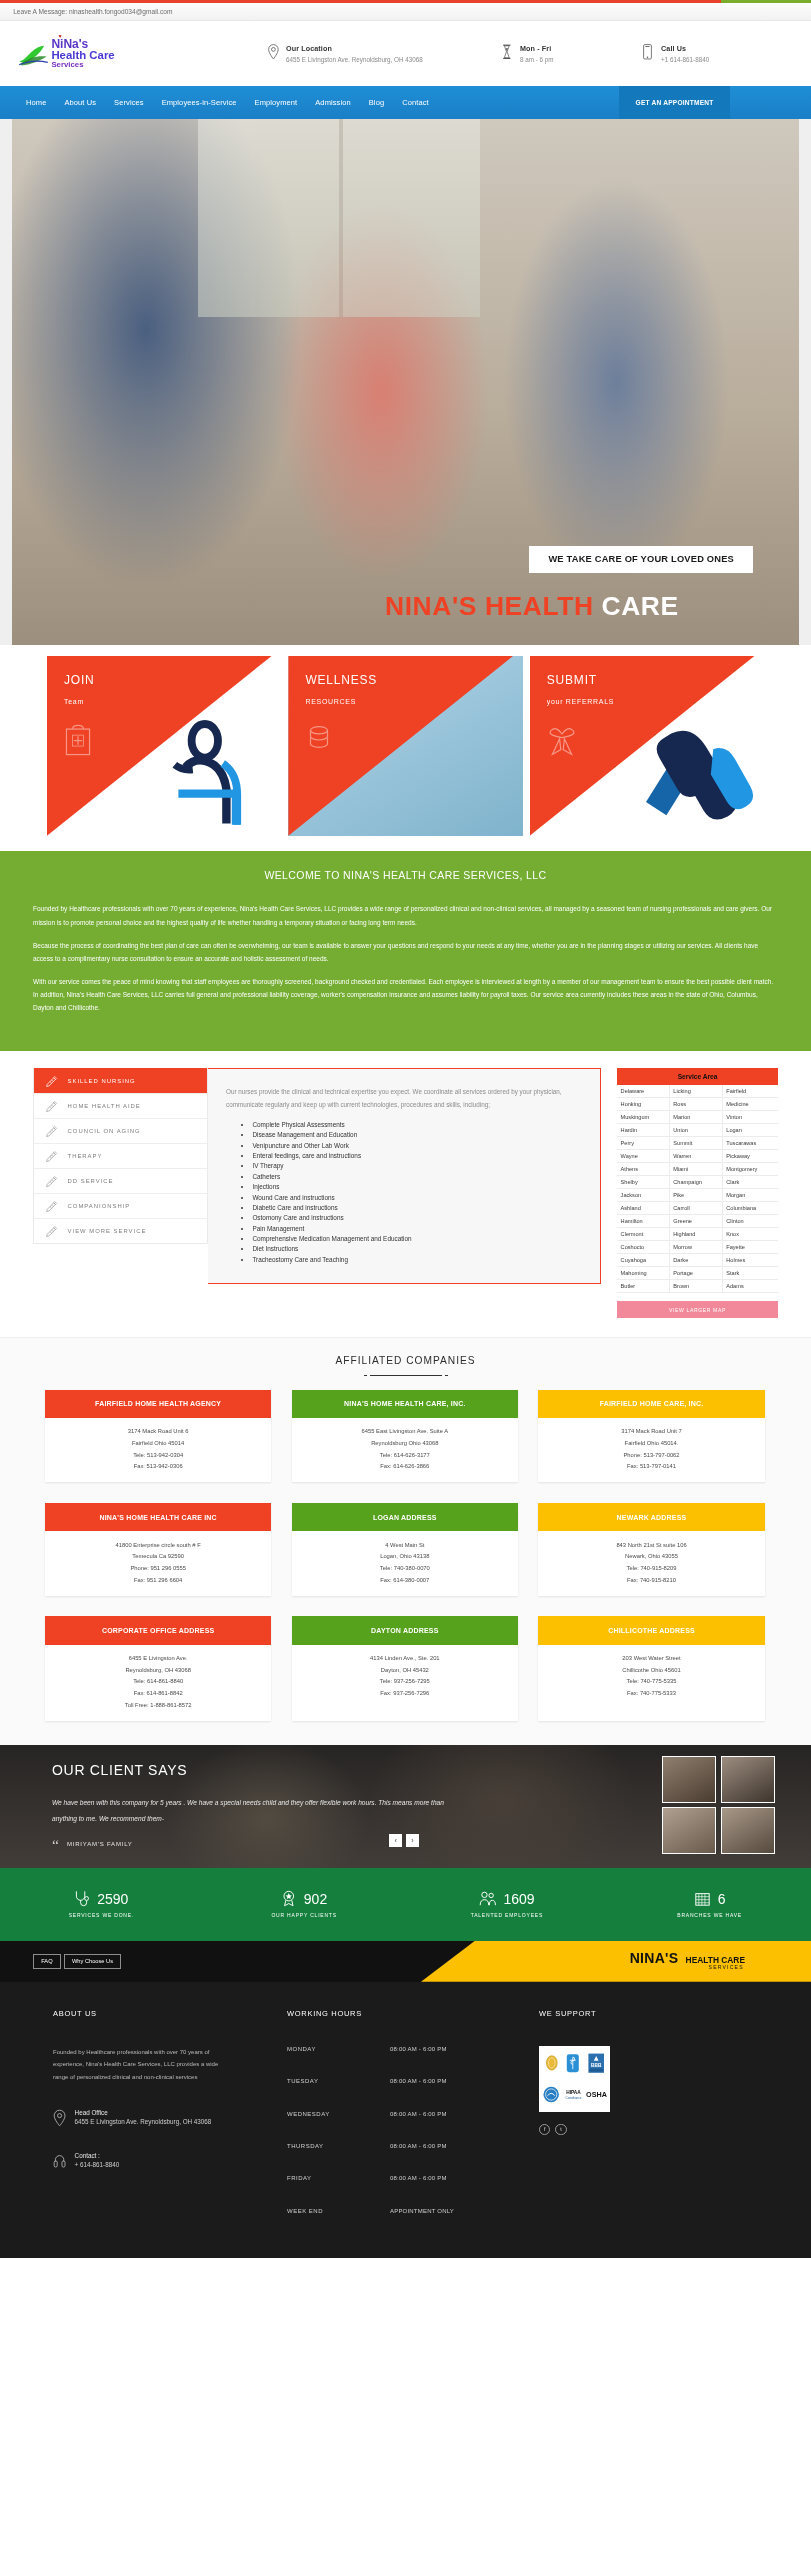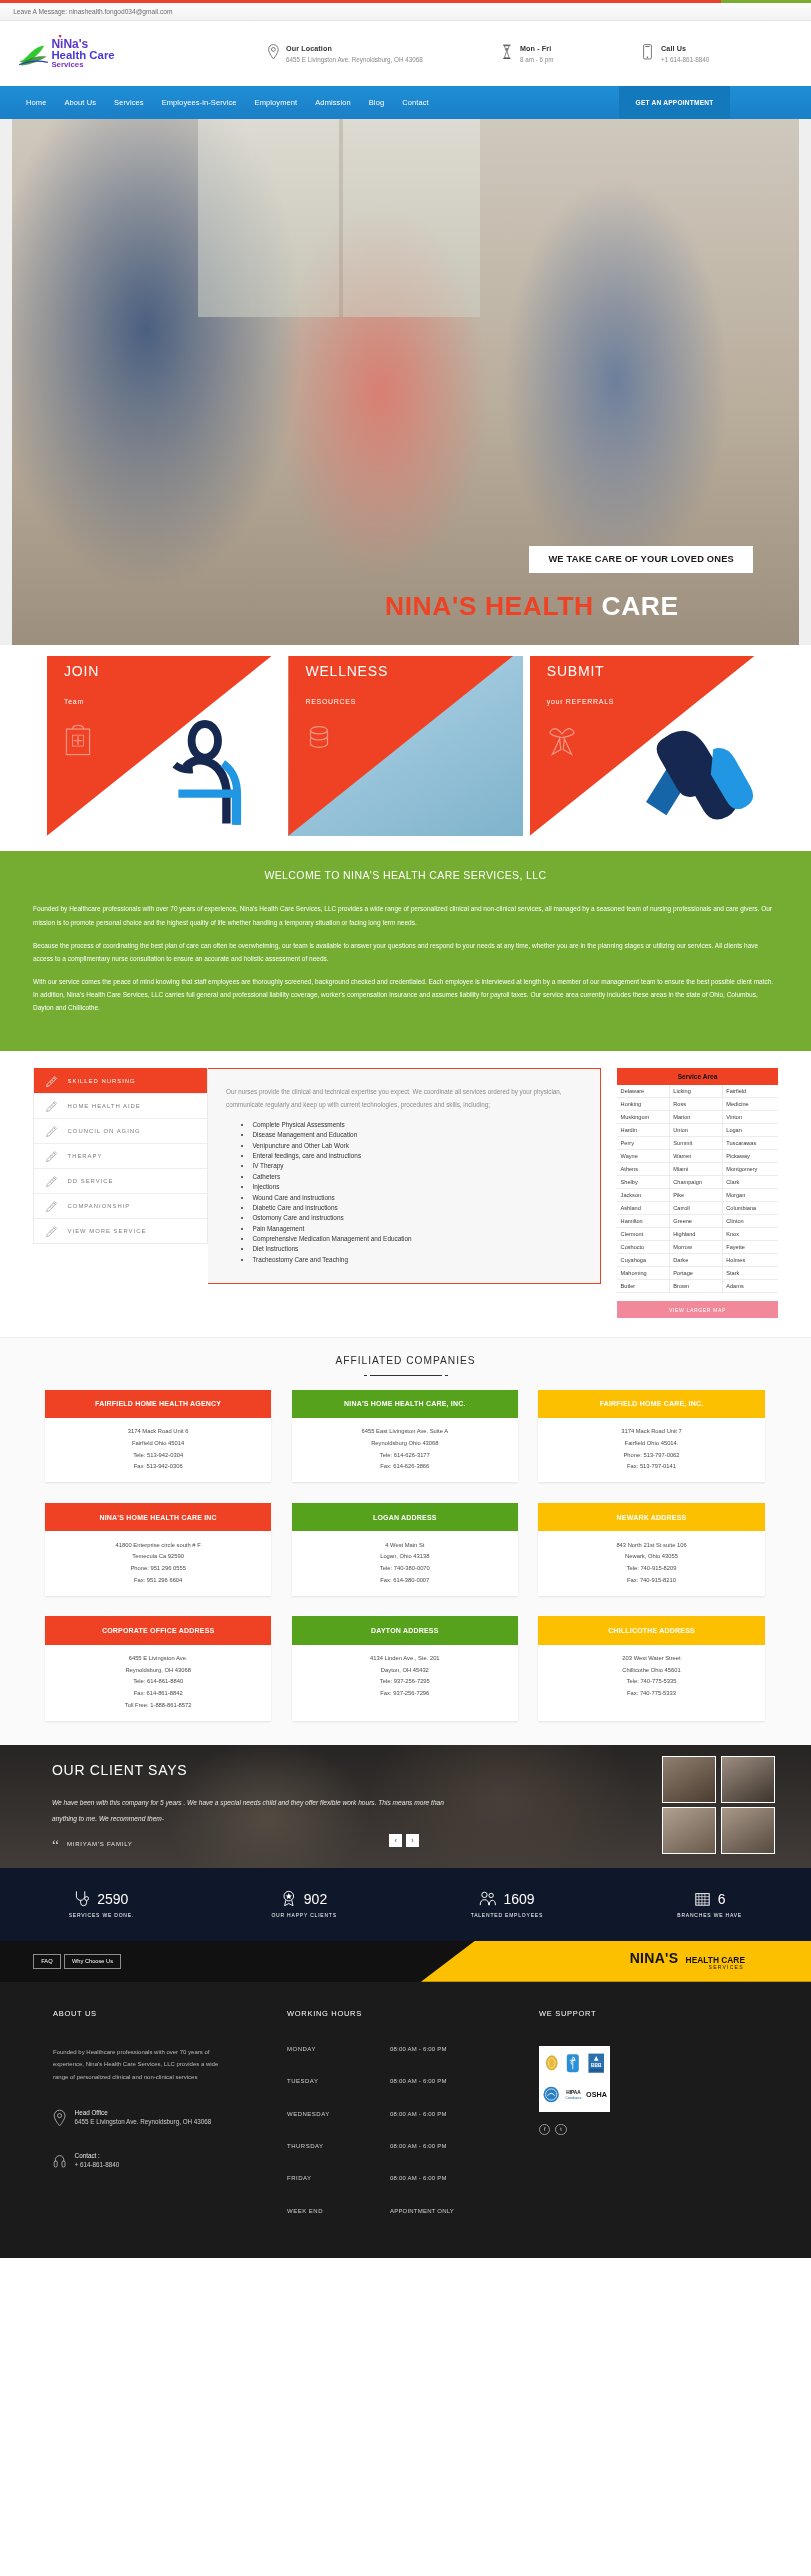--- a/index.html
+++ b/index.html
@@ -103,22 +103,22 @@
   .promos { background:#fff; padding: 10.8px 47px 15.6px; display: flex; gap: 7.2px; }
   .promo {
     flex: 1; height: 180px; position: relative; overflow: hidden; background: #eee;
   }
   .promo .photo { position: absolute; inset: 0; }
   .promo .tri {
     position: absolute; inset: 0; background: #ef4123;
     clip-path: polygon(0 0, 96% 0, 0 100%);
   }
   .promo .t1 {
-    position: absolute; left: 17px; top: 7px; color: #fff;
-    font-size: 14px; letter-spacing: 0.8px; font-weight: 400;
+    position: absolute; left: 17px; top: 17px; color: #fff;
+    font-size: 12px; letter-spacing: 0.8px; font-weight: 400;
   }
   .promo .t2 {
     position: absolute; left: 17px; top: 42px; color: #fff;
     font-size: 7px; letter-spacing: 0.7px;
   }
   .promo .outline-icon { position: absolute; left: 17px; top: 67px; opacity: .45;}
   .promo .art { position:absolute; right: 3.6px; bottom: 3.6px; }
 
   
   .welcome {
@@ -226,21 +226,21 @@
     display: grid; grid-template-columns: 54px 54px; grid-template-rows: 47px 47px; gap: 4.8px;
   }
   .tgrid .ph { border: 1.8px solid #fff; }
   .ph1{background:linear-gradient(150deg,#8f7f6f,#4a3c30);}
   .ph2{background:linear-gradient(150deg,#9d8d80,#3d342c);}
   .ph3{background:linear-gradient(150deg,#b0a091,#6a5a4c);}
   .ph4{background:linear-gradient(150deg,#a89888,#564a3e);}
 
   
   .stats {
-    background: #0f172a; height: 73px; display: flex; align-items: center;
+    background: #15803d; height: 73px; display: flex; align-items: center;
   }
   .stat { flex: 1; text-align: center; color: #fff; }
   .stat .row { display: flex; align-items: center; justify-content: center; gap: 7.2px;}
   .stat .num { font-size: 14px; font-weight: 400; }
   .stat .lbl { font-size: 5px; letter-spacing: 0.8px; margin-top: 5.4px; }
 
   
   .cta { height: 41px; display: flex; background: #111; position: relative; overflow: hidden;}
   .cta .left { width: 457px; background: #111; display: flex; align-items: center; padding-left: 33px; gap: 3px;}
   .cta .btn {

